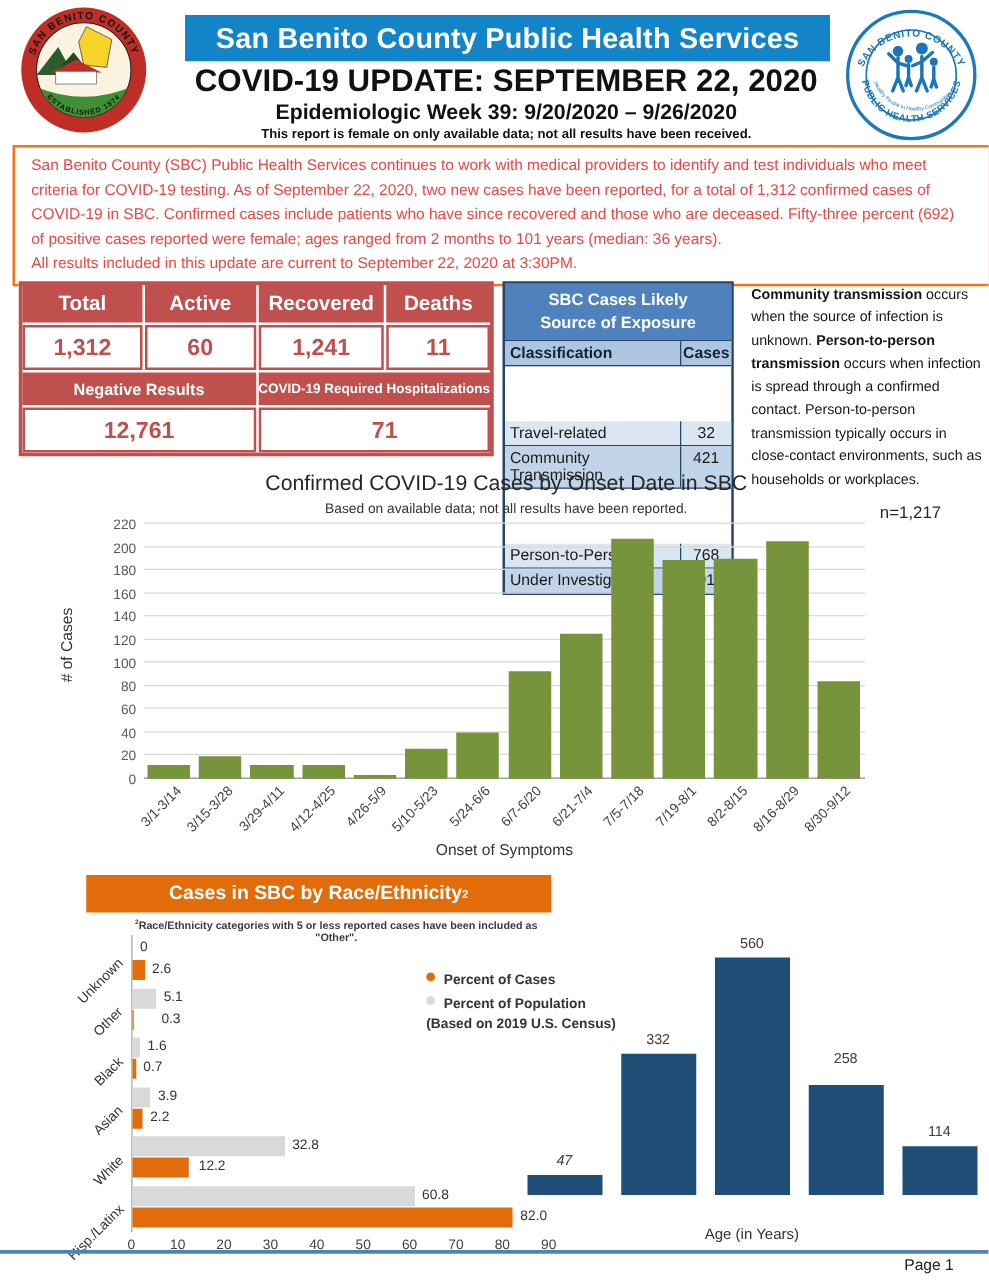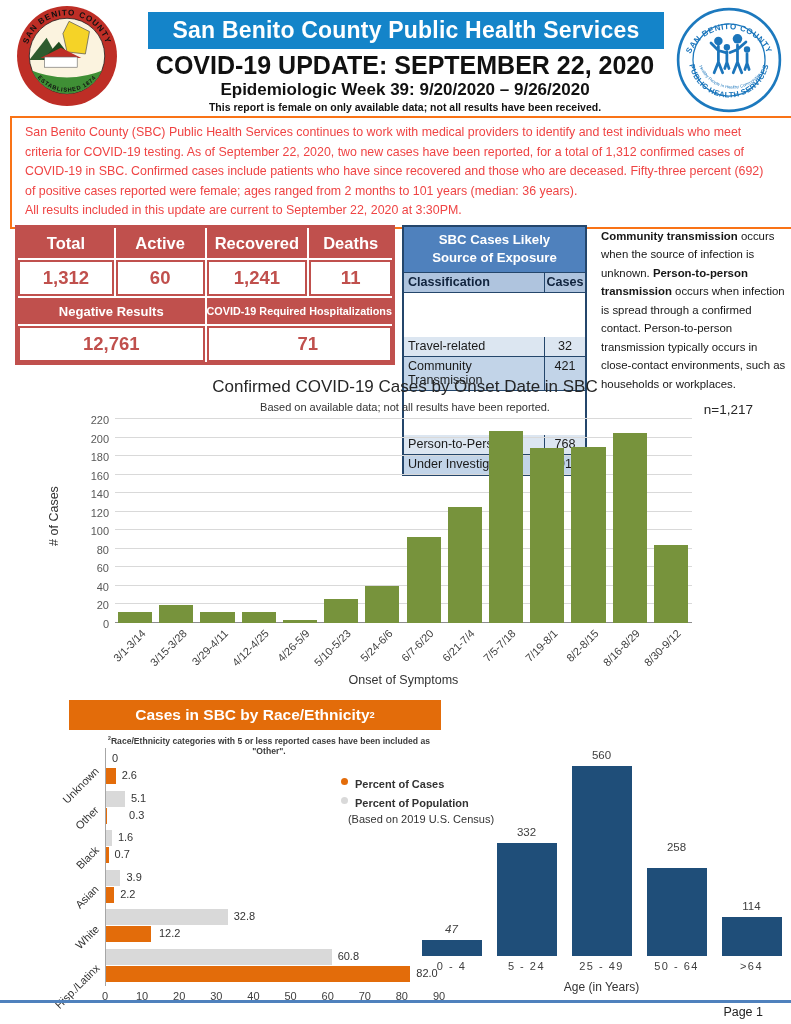--- a/index.html
+++ b/index.html
@@ -76,21 +76,21 @@
   .rbar{position:absolute;left:0;height:16px;}
   .rval{position:absolute;font-size:11px;color:#333;}
   .rcat{position:absolute;left:-9px;width:0;}
   .rcat-in{position:absolute;right:0;top:-7px;white-space:nowrap;font-size:11px;color:#333;
            transform:rotate(-45deg);transform-origin:100% 50%;}
   .rticks{position:absolute;left:46px;top:292px;width:334px;height:16px;}
   .rtick{position:absolute;transform:translateX(-50%);font-size:11px;color:#404040;}
   .legend{position:absolute;left:282px;top:80px;width:160px;font-size:11px;color:#333;font-weight:600;}
   .lg-item{display:flex;align-items:flex-start;margin-bottom:7px;}
   .lg-dot{width:7px;height:7px;border-radius:50%;margin-right:7px;flex:none;}
-  .lg-note{margin-top:-3px;font-weight:400;text-align:center;}
+  .lg-note{margin-top:-3px;font-weight:700;}
 
   
   .age{position:absolute;left:412px;top:710px;width:379px;height:292px;}
   .age-banner{position:absolute;left:36px;top:12px;width:330px;height:27px;background:#1F4E79;color:#fff;
               font-weight:bold;font-size:15px;letter-spacing:1px;display:flex;align-items:center;justify-content:center;}
   .aplot{position:absolute;left:2px;top:56px;width:375px;height:190px;}
   .abar{position:absolute;bottom:0;}
   .aval{position:absolute;transform:translateX(-50%);font-size:11.5px;color:#404040;}
   .age-cats{position:absolute;left:2px;top:250px;width:375px;height:16px;}
   .acat{position:absolute;transform:translateX(-50%);font-size:11px;color:#404040;letter-spacing:1.5px;white-space:nowrap;}
@@ -390,26 +390,19 @@
         <span class="aval" style="left: 37.5px; bottom: 20.9464px; font-style: italic;">47</span>
         <div class="abar" style="left: 82.5px; width: 60px; height: 112.643px; background: rgb(31, 78, 121);"></div>
         <span class="aval" style="left: 112.5px; bottom: 117.643px;">332</span>
         <div class="abar" style="left: 157.5px; width: 60px; height: 190px; background: rgb(31, 78, 121);"></div>
         <span class="aval" style="left: 187.5px; bottom: 195px;">560</span>
         <div class="abar" style="left: 232.5px; width: 60px; height: 87.5357px; background: rgb(31, 78, 121);"></div>
         <span class="aval" style="left: 262.5px; bottom: 103px; margin-top: 40px;">258</span>
         <div class="abar" style="left: 307.5px; width: 60px; height: 38.6786px; background: rgb(31, 78, 121);"></div>
         <span class="aval" style="left: 337.5px; bottom: 43.6786px;">114</span>
       </div>
-    <div class="age-cats" id="age-cats">
-        <span class="acat" style="left: 37.5px;">0 - 4</span>
-        <span class="acat" style="left: 112.5px;">5 - 24</span>
-        <span class="acat" style="left: 187.5px;">25 - 49</span>
-        <span class="acat" style="left: 262.5px;">50 - 64</span>
-        <span class="acat" style="left: 337.5px;">&gt;64</span>
-      </div>
     <div class="age-xlab">Age (in Years)</div>
   </div>
 
   <div class="footer-line"></div>
   <div class="page-label">Page 1</div>
 
 </div>
 
 </body></html>

